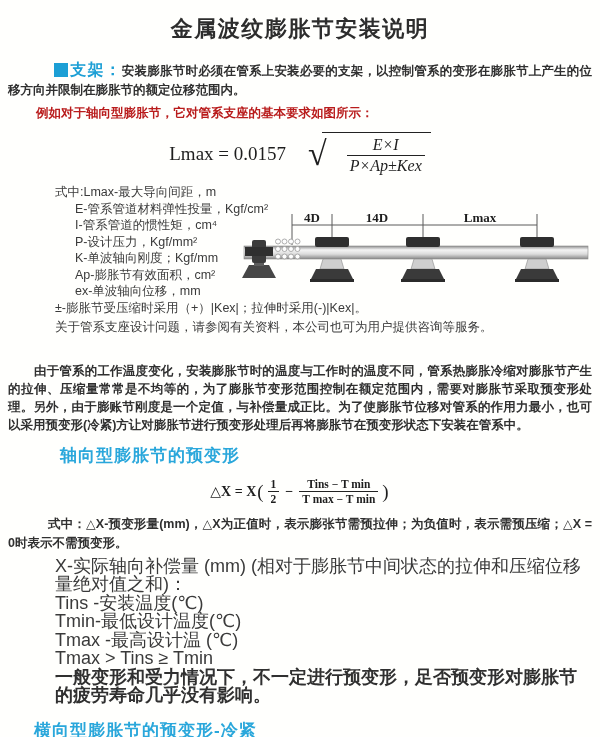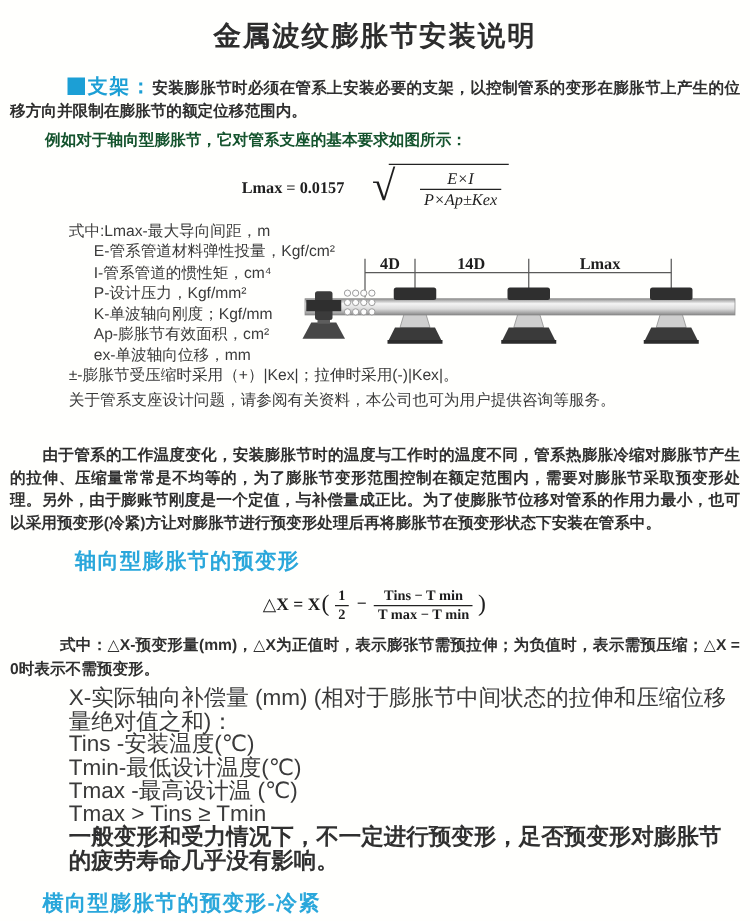--- a/index.html
+++ b/index.html
@@ -20,32 +20,32 @@
     display:inline-block;width:14px;height:14px;background:#1c9fd5;
     vertical-align:-2px;margin-right:2px;
   }
   .blue-label{color:#1c9fd5;font-size:16px;font-weight:bold;letter-spacing:1px;}
 
   .intro{
     margin:16px 0 0 0;font-size:12.5px;font-weight:bold;color:#303030;
     line-height:19px;text-indent:46px;text-align:justify;
   }
   .intro .intro-text{font-size:12.5px;}
-  .example{margin:5px 0 0 0;font-size:12.5px;font-weight:bold;color:#14532d;text-indent:28px;}
+  .example{margin:5px 0 0 0;font-size:12.5px;font-weight:bold;color:#b91c1c;text-indent:28px;}
 
   
   .formula{
     display:flex;justify-content:center;align-items:center;
     font-family:"Liberation Serif","DejaVu Serif",serif;color:#1e1e1e;
   }
   .formula-1{margin:10px 0 6px 0;}
-  .f-lhs{font-weight:bold;font-size:13px;margin-right:22px;}
+  .f-lhs{font-weight:normal;font-size:19px;margin-right:22px;}
   .rad-sign{font-size:34px;line-height:26px;font-weight:400;}
   .radicand{display:inline-block;border-top:1.6px solid #222;margin-left:-5px;padding:2px 6px 0 5px;}
-  .frac{display:inline-flex;flex-direction:column;align-items:center;font-size:13px;line-height:1.25;margin-left:20px;}
+  .frac{display:inline-flex;flex-direction:column;align-items:center;font-size:16px;line-height:1.25;margin-left:20px;}
   .frac.it{font-style:italic;}
   .fden{border-top:1px solid #222;padding:0 3px;text-align:right;}
   .fnum{padding:0 3px;}
 
   .formula-2{margin:10px 0 8px 0;font-weight:bold;font-size:14px;}
   .formula-2 .frac{font-size:11.5px;font-weight:bold;margin:0 3px;}
   .bigparen{font-size:19px;font-weight:400;margin:0 1px;}
   .f-op{margin:0 3px;}
 
   

